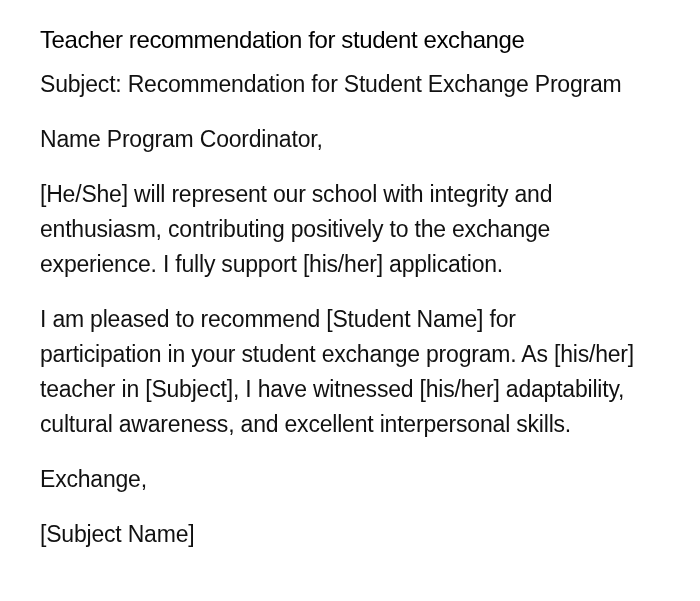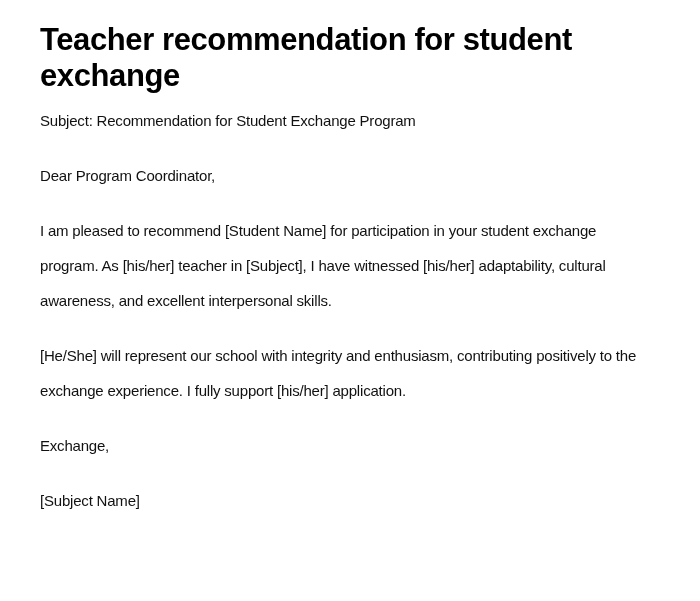--- a/index.html
+++ b/index.html
@@ -15,39 +15,39 @@
       font-family: "Liberation Sans", "DejaVu Sans", sans-serif;
       color: #111111;
     }
     .doc {
       position: absolute;
       left: 40px;
       top: 22px;
       width: 600px;
     }
     .title {
-      font-size: 31px;
-      font-weight: bold;
+      font-size: 24px;
+      font-weight: normal;
       letter-spacing: -0.4px;
       line-height: 36px;
       margin: 0 0 9px 0;
       color: #000000;
     }
     .para {
-      font-size: 15px;
+      font-size: 23px;
       line-height: 35px;
       margin: 8px 0 20px 0;
       letter-spacing: -0.2px;
     }
     .subject { margin-bottom: 20px; }
   </style>
 </head>
 <body>
 
 <div class="doc">
   <h1 class="title">Teacher recommendation for student exchange</h1>
   <p class="para subject">Subject: Recommendation for Student Exchange Program</p>
-  <p class="para">Dear Program Coordinator,</p>
+  <p class="para">Name Program Coordinator,</p>
+  <p class="para">[He/She] will represent our school with integrity and enthusiasm, contributing positively to the exchange experience. I fully support [his/her] application.</p>
   <p class="para">I am pleased to recommend [Student Name] for participation in your student exchange program. As [his/her] teacher in [Subject], I have witnessed [his/her] adaptability, cultural awareness, and excellent interpersonal skills.</p>
-  <p class="para">[He/She] will represent our school with integrity and enthusiasm, contributing positively to the exchange experience. I fully support [his/her] application.</p>
   <p class="para">Exchange,</p>
   <p class="para">[Subject Name]</p>
 </div>
 
 </body></html>

